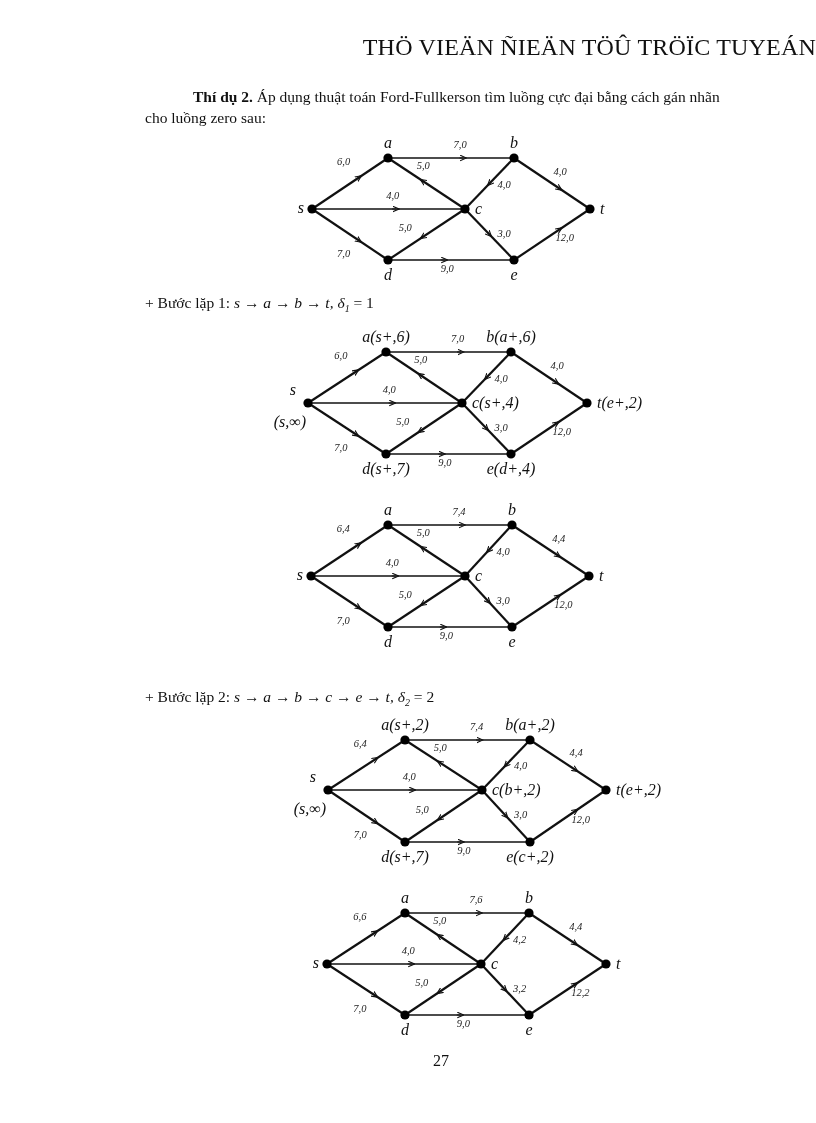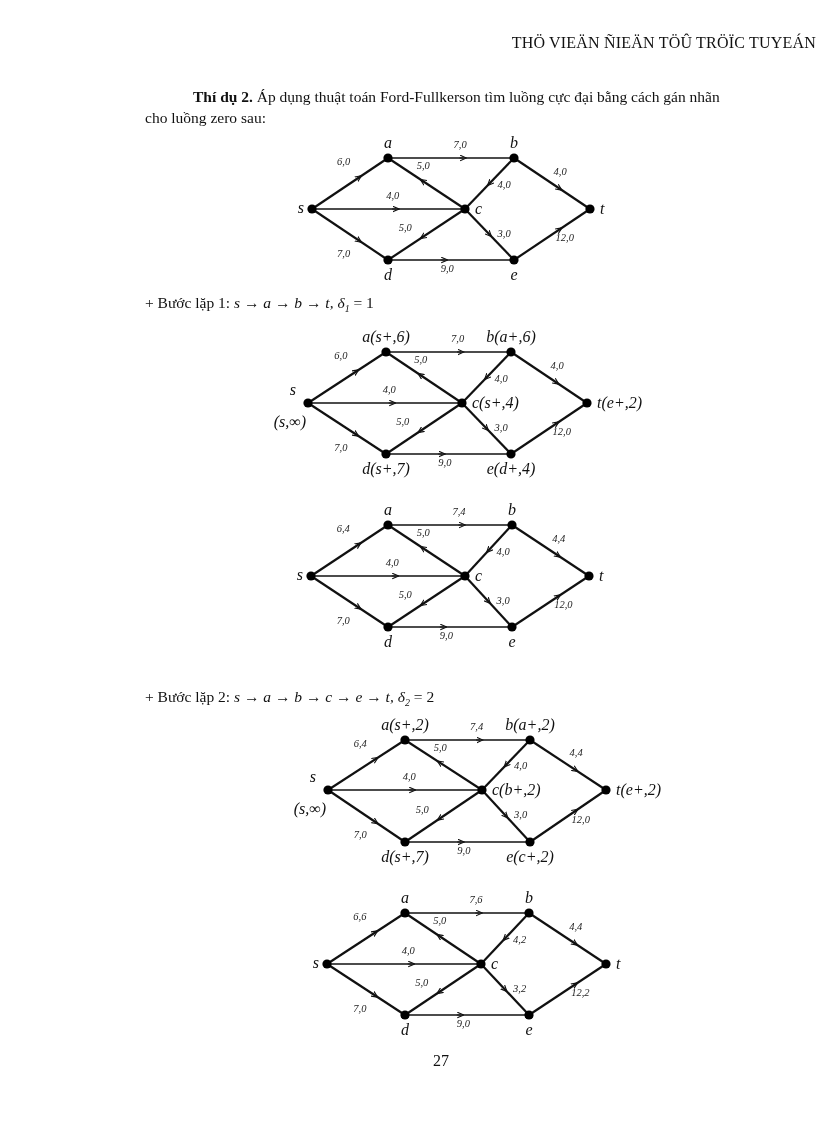--- a/index.html
+++ b/index.html
@@ -1,18 +1,18 @@
 <!DOCTYPE html>
 <html><head>
 <meta charset="utf-8">
 <style>
   html, body { margin:0; padding:0; background:#ffffff; }
   body { width:816px; height:1123px; position:relative; overflow:hidden;
          font-family:"Liberation Serif", "DejaVu Serif", serif; color:#111; }
-  .header { position:absolute; top:34px; right:0; font-size:16px; letter-spacing:0.2px; white-space:nowrap; }
+  .header { position:absolute; top:34px; right:0; font-size:24px; letter-spacing:0.2px; white-space:nowrap; }
   .para { position:absolute; left:145px; width:595px; font-size:15.5px; line-height:21px; }
   .para .indent { display:inline-block; width:48px; }
   .para b { font-weight:bold;margin-top:20px; }
   .step { position:absolute; left:145px; font-size:15.5px; white-space:nowrap; }
   .step i { font-style:italic;margin-top:12px; }
   .pagenum { position:absolute; top:1052px; left:0; width:882px; text-align:center; font-size:16px; }
   svg.graph { position:absolute; left:0; top:0; overflow:visible; }
   .edge { stroke:#111; stroke-width:2.2; fill:none; }
   .edge-thin { stroke:#111; stroke-width:1.4; fill:none; }
   .node { fill:#000; }

